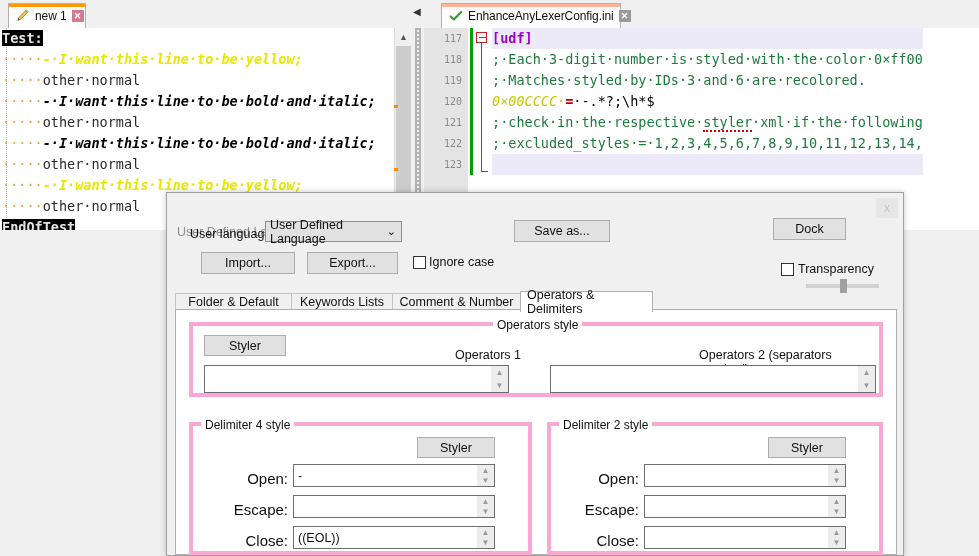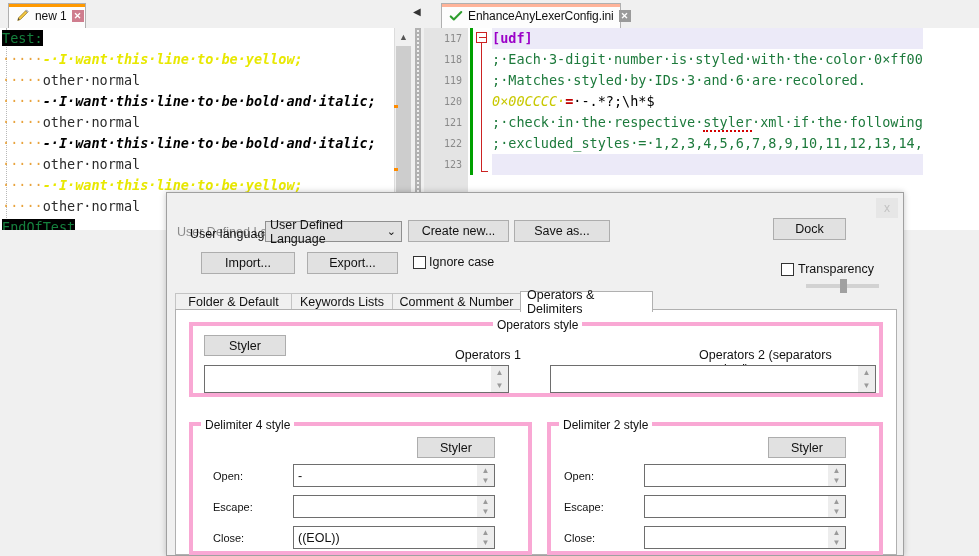--- a/index.html
+++ b/index.html
@@ -45,21 +45,21 @@
     background:#ffffff; overflow:hidden;
   }
   .code {
     position:absolute; left:0; top:0;
     font-family:"DejaVu Sans Mono", monospace;
     font-size:13.5px; line-height:21px; white-space:pre;
     padding-left:2px;
   }
   .code .ln { height:21px; }
   .ws { color:#e8a33d; }
-  .blk { background:#000; color:#15803d; font-weight:normal; }
+  .blk { background:#000; color:#e5e5e5; font-weight:bold; }
   .yel { color:#e8e800; font-weight:bold; font-style:italic; }
   .bi  { color:#000; font-weight:bold; font-style:italic; }
   .norm{ color:#2b2b2b; }
   .guide { position:absolute; left:6px; top:0; width:1px; height:100%;
            border-left:1px dotted #b8b8b8; }
 
   
   .vscroll { position:absolute; right:0; top:28px; width:17px; height:202px;
              background:#f0f0f0; border-left:1px solid #dcdcdc; }
   .vscroll .arrow { width:17px; height:17px; display:flex; align-items:center;
@@ -152,21 +152,21 @@
 
   .field {
     background:#fff; border:1px solid #6e6e6e; box-sizing:border-box;
     font-size:12.5px; color:#111; display:flex; align-items:center;
     padding-left:4px; position:relative;
   }
   .spin { position:absolute; right:0; top:0; bottom:0; width:17px; background:#ededed;
           display:flex; flex-direction:column; }
   .spin div { flex:1; display:flex; align-items:center; justify-content:center;
               font-size:8px; color:#9a9a9a; }
-  .flabel { font-size:11px; color:#111; }
+  .flabel { font-size:15px; color:#111; text-align:right; }
 </style>
 </head>
 <body>
 
 <div id="root">
 
   <div class="editor-area">
 
     <div class="pane-left">
       <div class="tabbar">
@@ -235,21 +235,20 @@
   <div class="dialog">
 
     <div class="dlg-title">User Defined Language v.2.1.0.12</div>
     <div class="dlg-close">x</div>
 
     <div class="lbl" style="position:absolute; left:23px; top:34px;">User language:</div>
     <div class="combo" style="left:98px; top:28px; width:137px; height:21px; position:absolute;">
       <span>User Defined Language</span>
       <span style="font-size:11px;">⌄</span>
     </div>
-    <div class="btn" style="position:absolute; left:241px; top:27px; width:101px; height:22px;">Create new...</div>
     <div class="btn" style="position:absolute; left:347px; top:27px; width:96px; height:22px;">Save as...</div>
 
     <div class="btn" style="position:absolute; left:34px; top:59px; width:94px; height:22px;">Import...</div>
     <div class="btn" style="position:absolute; left:140px; top:59px; width:91px; height:22px;">Export...</div>
     <div class="chk" style="position:absolute; left:246px; top:63px;"></div>
     <div class="lbl" style="position:absolute; left:262px; top:62px;">Ignore case</div>
 
     <div class="btn" style="position:absolute; left:606px; top:25px; width:73px; height:22px;">Dock</div>
     <div class="chk" style="position:absolute; left:614px; top:70px;"></div>
     <div class="lbl" style="position:absolute; left:631px; top:69px;">Transparency</div>

